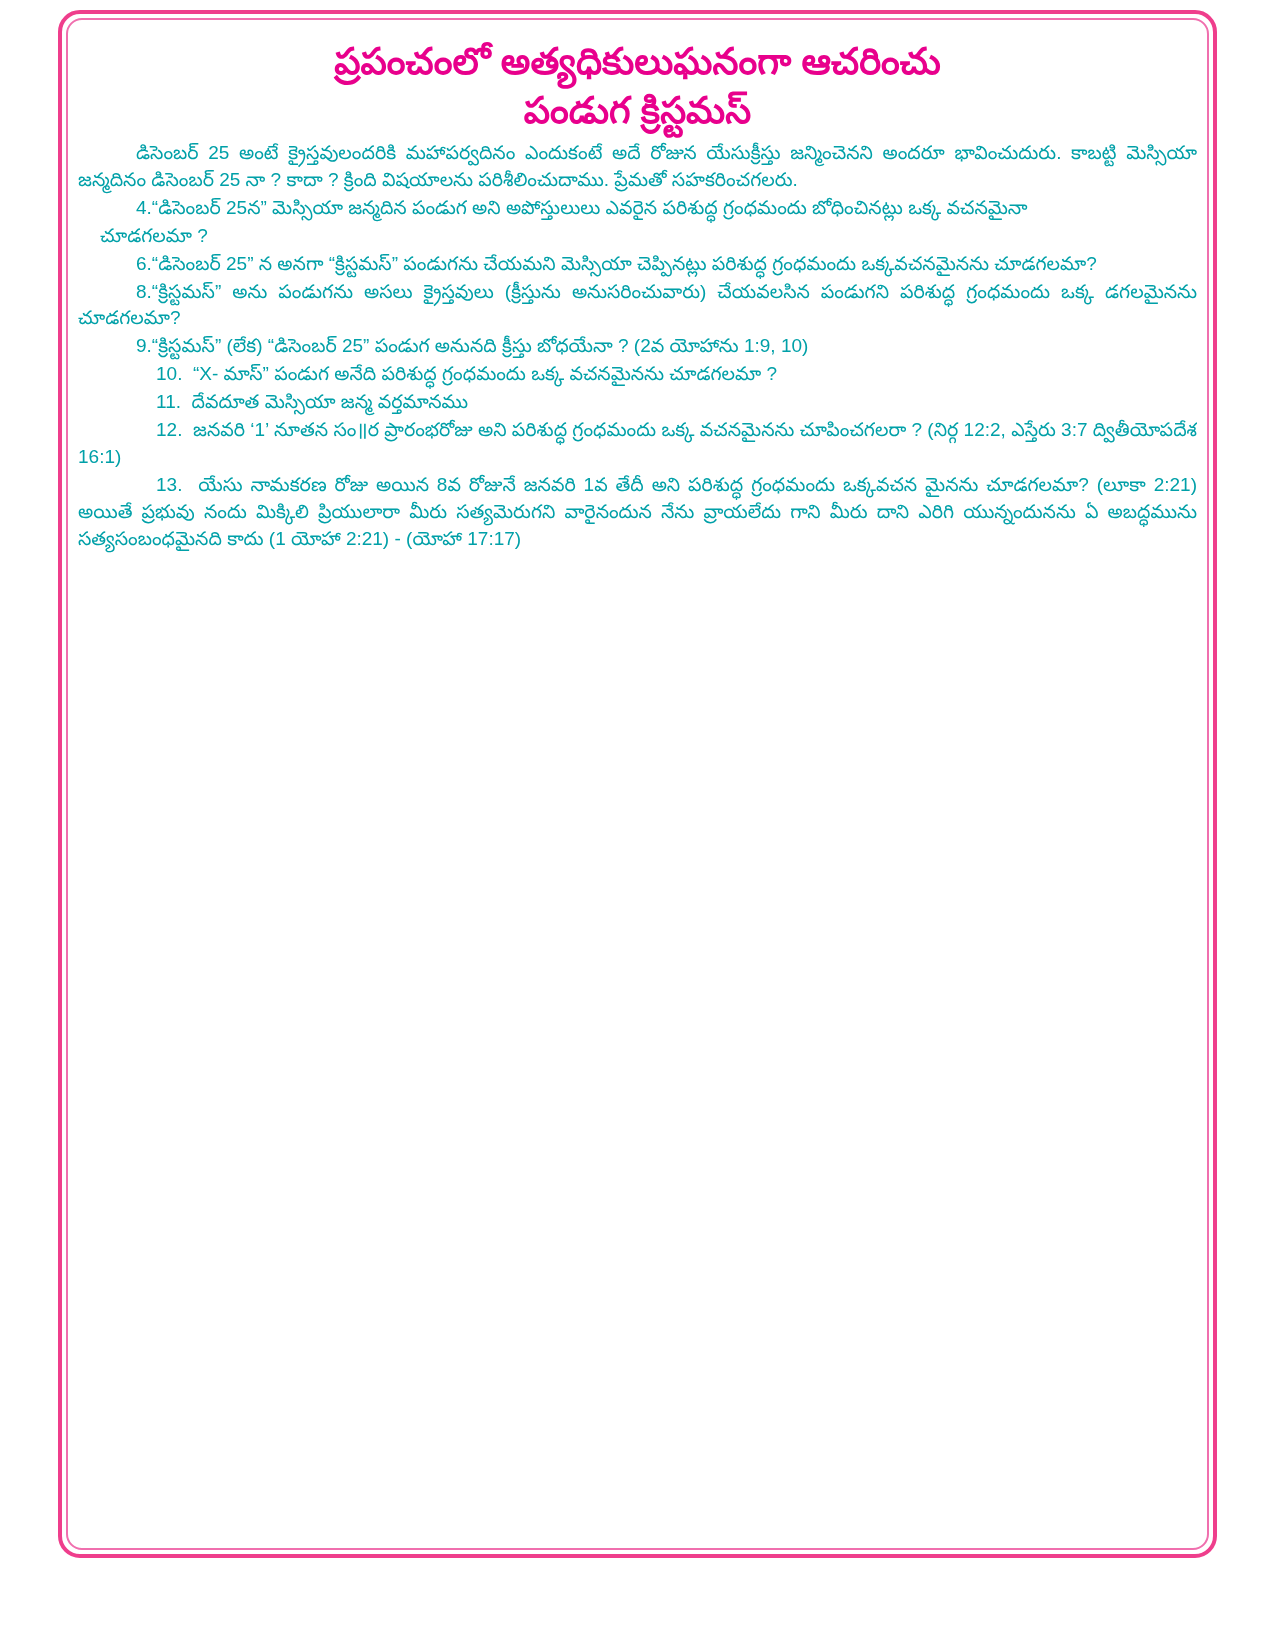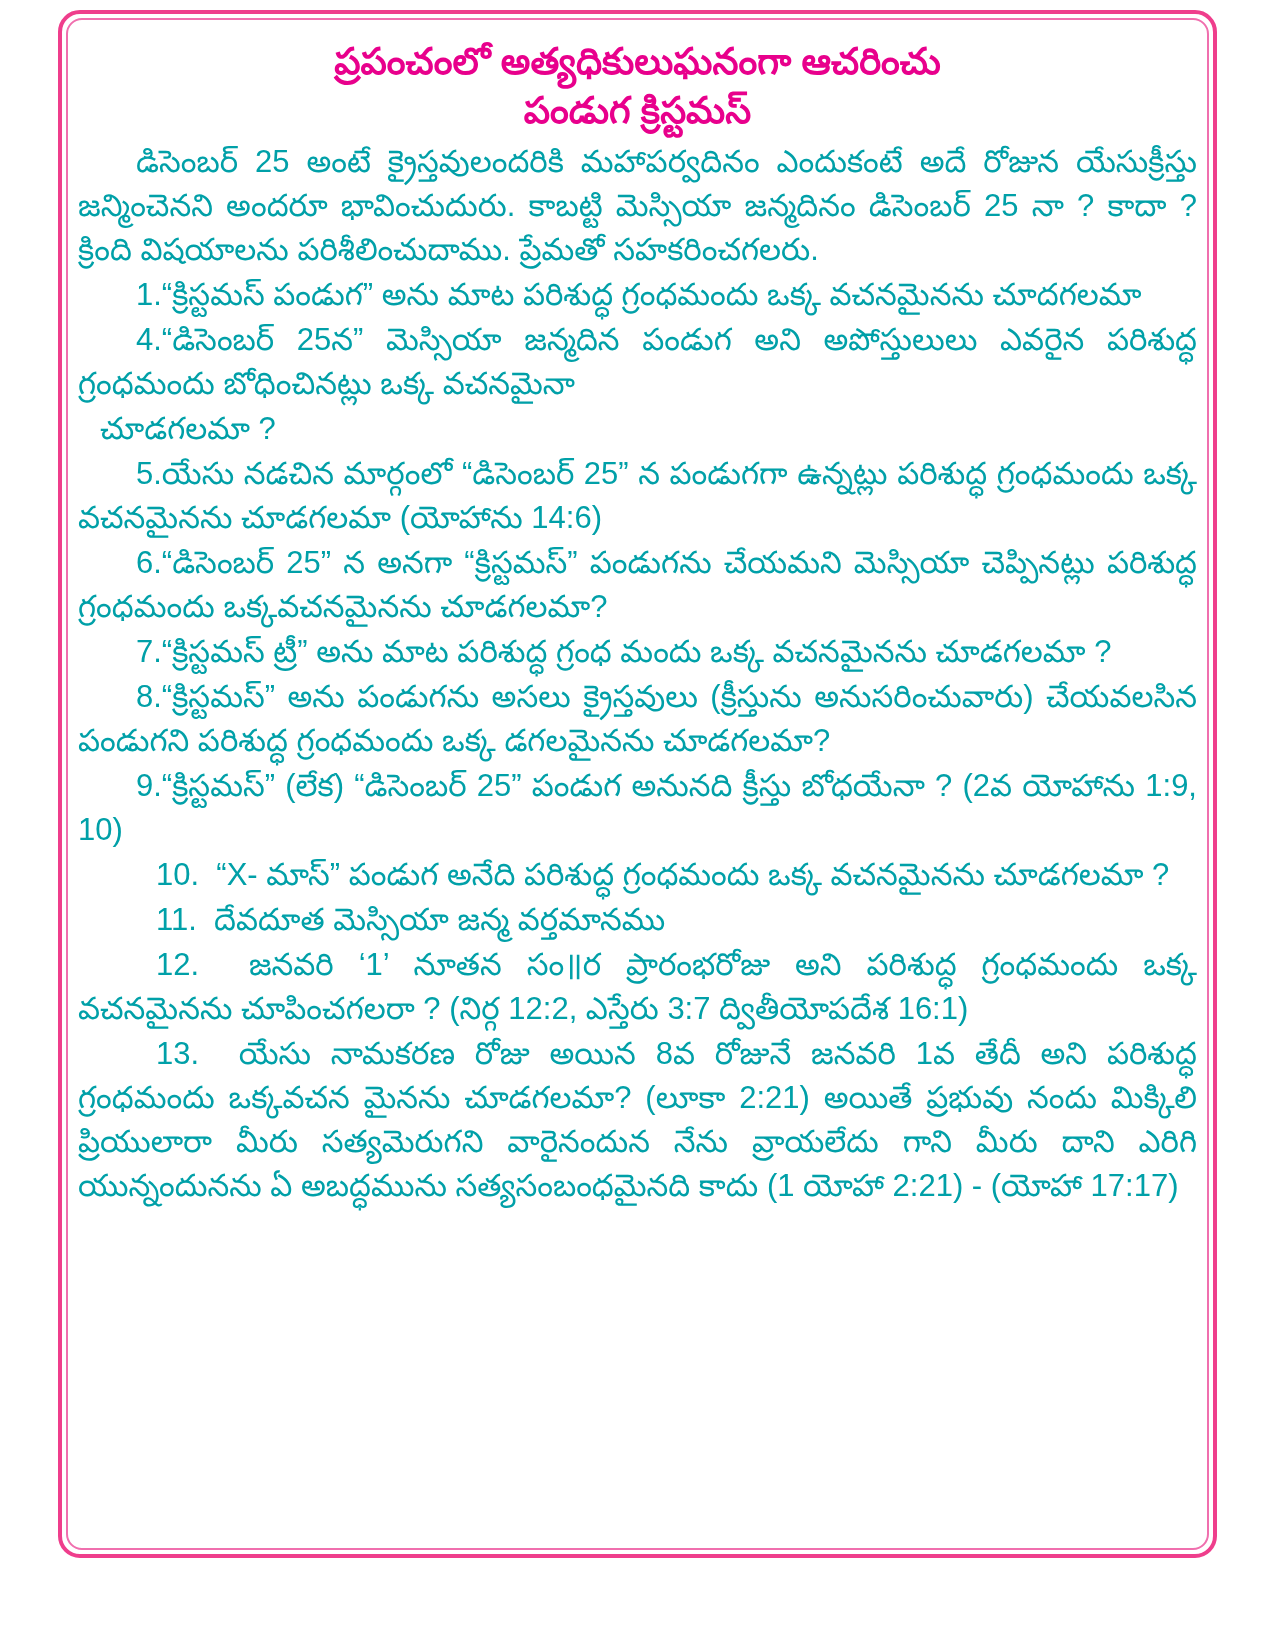--- a/index.html
+++ b/index.html
@@ -53,21 +53,21 @@
     text-align: center;
     margin: 6px 0 4px 0;
     letter-spacing: 0px;
   }
   .doc-title .line2 {
     display: block;
     text-align: center;
   }
   .body-text {
     color: #00a0a8;
-    font-size: 31px;
+    font-size: 19px;
     line-height: 1.42;
     text-align: justify;
     text-justify: inter-word;
     margin-top: 0;
   }
   .para {
     margin: 0 0 1px 0;
     text-align: justify;
   }
   .para.indent {
@@ -92,42 +92,33 @@
 
     <div class="doc-title">
       <span>ప్రపంచంలో అత్యధికులుఘనంగా ఆచరించు</span>
       <span class="line2">పండుగ క్రిస్టమస్</span>
     </div>
 
     <div class="body-text">
 
       <p class="para indent">డిసెంబర్ 25 అంటే క్రైస్తవులందరికి మహాపర్వదినం ఎందుకంటే అదే రోజున యేసుక్రీస్తు జన్మించెనని అందరూ భావించుదురు. కాబట్టి మెస్సియా జన్మదినం డిసెంబర్ 25 నా ? కాదా ? క్రింది విషయాలను పరిశీలించుదాము. ప్రేమతో సహకరించగలరు.</p>
 
-      <p class="para indent">
-        <span>1.</span><span>“క్రిస్టమస్ పండుగ” అను మాట పరిశుద్ధ గ్రంధమందు ఒక్క వచనమైనను చూదగలమా</span>
-      </p>
 
 
 
       <p class="para indent">
         <span>4.</span><span>“డిసెంబర్ 25న” మెస్సియా జన్మదిన పండుగ అని అపోస్తులులు ఎవరైన పరిశుద్ధ గ్రంధమందు బోధించినట్లు ఒక్క వచనమైనా</span>
       </p>
       <p class="para nudge">చూడగలమా ?</p>
 
-      <p class="para indent">
-        <span>5.</span><span>యేసు నడచిన మార్గంలో “డిసెంబర్ 25” న పండుగగా ఉన్నట్లు పరిశుద్ధ గ్రంధమందు ఒక్క వచనమైనను చూడగలమా (యోహాను 14:6)</span>
-      </p>
 
       <p class="para indent">
         <span>6.</span><span>“డిసెంబర్ 25” న అనగా “క్రిస్టమస్” పండుగను చేయమని మెస్సియా చెప్పినట్లు పరిశుద్ధ గ్రంధమందు ఒక్కవచనమైనను చూడగలమా?</span>
       </p>
 
-      <p class="para indent">
-        <span>7.</span><span>“క్రిస్టమస్ ట్రీ” అను మాట పరిశుద్ధ గ్రంధ మందు ఒక్క వచనమైనను చూడగలమా ?</span>
-      </p>
 
       <p class="para indent">
         <span>8.</span><span>“క్రిస్టమస్” అను పండుగను అసలు క్రైస్తవులు (క్రీస్తును అనుసరించువారు) చేయవలసిన పండుగని పరిశుద్ధ గ్రంధమందు ఒక్క డగలమైనను చూడగలమా?</span>
       </p>
 
       <p class="para indent">
         <span>9.</span><span>“క్రిస్టమస్” (లేక) “డిసెంబర్ 25” పండుగ అనునది క్రీస్తు బోధయేనా ? (2వ యోహాను 1:9, 10)</span>
       </p>
 
       <p class="para indent-lg">

